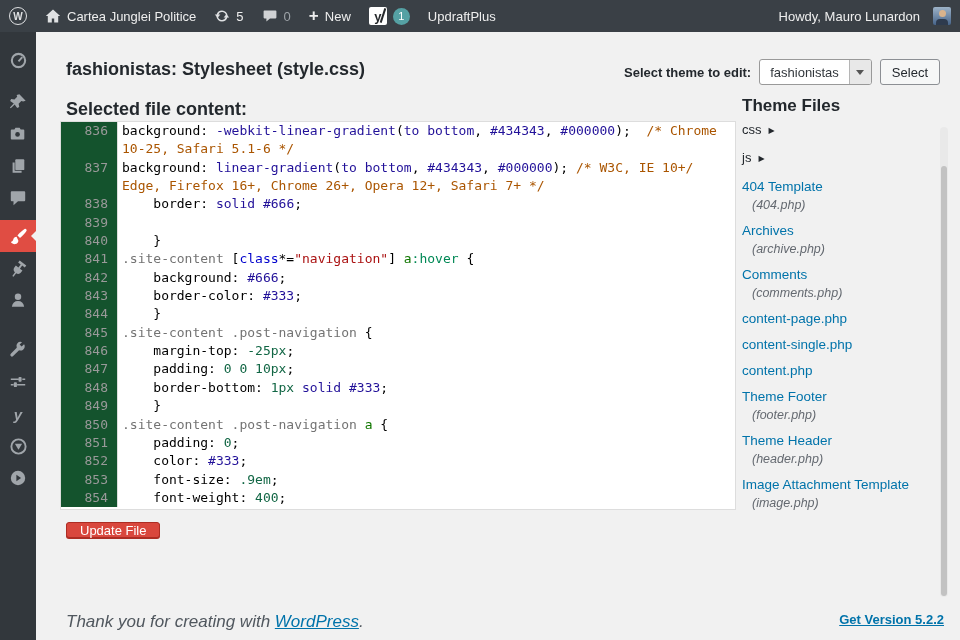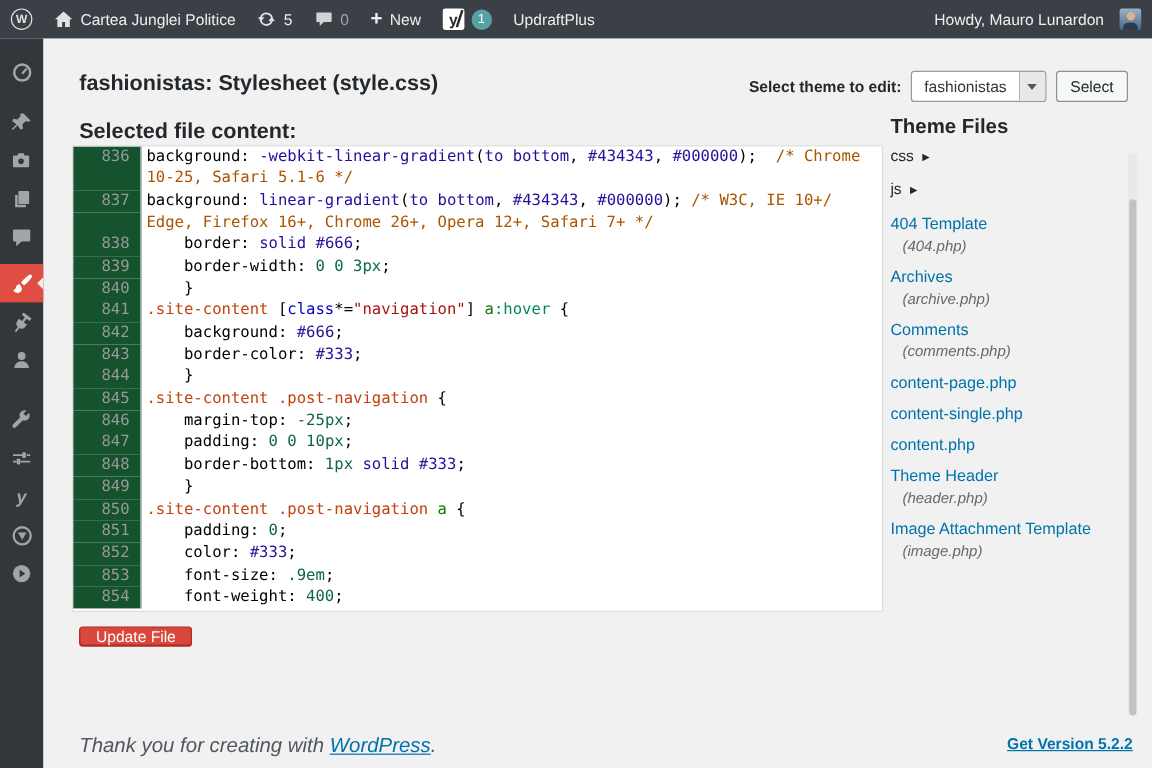--- a/index.html
+++ b/index.html
@@ -60,21 +60,21 @@
   .code-editor { position:absolute; left:24px; top:89px; width:676px; height:389px;
     background:#fff; border:1px solid #ddd; overflow:hidden; cursor:text; }
   .cm-row { display:flex; height:18.35px; }
   .cm-gutter-cell { width:57px; flex:0 0 57px; background:#14532d; border-right:1px solid #ddd;
     text-align:right; padding-right:9px; color:#999; font:13px/18.35px "DejaVu Sans Mono", monospace; }
   .cm-code { font:13px/18.35px "DejaVu Sans Mono", monospace; white-space:pre; padding-left:4px;
     overflow:hidden; color:#000; }
   .tk-plain { color:#000; } .tk-prop { color:#000; }
   .tk-atom { color:#221199; } .tk-num { color:#116644; } .tk-str { color:#aa1111; }
   .tk-com { color:#aa5500; } .tk-tag { color:#117700; } .tk-pseudo { color:#008855; }
-  .tk-attr { color:#0000cc; } .tk-qual { color:#c2410c; }
+  .tk-attr { color:#0000cc; } .tk-qual { color:#737373; }
 
   
   .tf-heading { position:absolute; left:706px; top:64px; font-size:17px; font-weight:bold; color:#23282d; }
   .tf-list { position:absolute; left:706px; top:89px; width:200px; }
   .tf-folder { font-size:13px; color:#23282d; line-height:18px; margin-bottom:9px; cursor:pointer; }
   .tf-folder .tri { font-size:8px; margin-left:7px; color:#23282d; vertical-align:1px; }
   .tf-entry { margin-bottom:7px; }
   .tf-link { display:block; font-size:13.5px; color:#0073aa; line-height:19px; text-decoration:none; cursor:pointer; }
   .tf-file { display:block; font-size:12.5px; color:#646970; font-style:italic; line-height:18px; margin-left:10px; }
   .tf-scroll-track { position:absolute; left:904px; top:95px; width:8px; height:470px; background:#e9e9e9; border-radius:4px; }
@@ -273,21 +273,20 @@
         <div class="cm-row">
           <div class="cm-gutter-cell"></div>
           <div class="cm-code"><span class="tk-com">Edge, Firefox 16+, Chrome 26+, Opera 12+, Safari 7+ */</span></div>
         </div>
         <div class="cm-row">
           <div class="cm-gutter-cell">838</div>
           <div class="cm-code"><span class="tk-plain">    </span><span class="tk-prop">border</span><span class="tk-plain">: </span><span class="tk-atom">solid</span><span class="tk-plain"> </span><span class="tk-atom">#666</span><span class="tk-plain">;</span></div>
         </div>
         <div class="cm-row">
           <div class="cm-gutter-cell">839</div>
-          <div class="cm-code"><span class="tk-plain">    </span><span class="tk-prop">border-width</span><span class="tk-plain">: </span><span class="tk-num">0</span><span class="tk-plain"> </span><span class="tk-num">0</span><span class="tk-plain"> </span><span class="tk-num">3px</span><span class="tk-plain">;</span></div>
         </div>
         <div class="cm-row">
           <div class="cm-gutter-cell">840</div>
           <div class="cm-code"><span class="tk-plain">    }</span></div>
         </div>
         <div class="cm-row">
           <div class="cm-gutter-cell">841</div>
           <div class="cm-code"><span class="tk-qual">.site-content </span><span class="tk-plain">[</span><span class="tk-attr">class</span><span class="tk-plain">*=</span><span class="tk-str">"navigation"</span><span class="tk-plain">] </span><span class="tk-tag">a</span><span class="tk-pseudo">:hover</span><span class="tk-plain"> {</span></div>
         </div>
         <div class="cm-row">
@@ -364,20 +363,24 @@
       <div class="tf-entry">
         <a class="tf-link" href="#">content-page.php</a>
       </div>
       <div class="tf-entry">
         <a class="tf-link" href="#">content-single.php</a>
       </div>
       <div class="tf-entry">
         <a class="tf-link" href="#">content.php</a>
       </div>
       <div class="tf-entry">
+        <a class="tf-link" href="#">Theme Footer</a>
+        <span class="tf-file">(footer.php)</span>
+      </div>
+      <div class="tf-entry">
         <a class="tf-link" href="#">Theme Header</a>
         <span class="tf-file">(header.php)</span>
       </div>
       <div class="tf-entry">
         <a class="tf-link" href="#">Image Attachment Template</a>
         <span class="tf-file">(image.php)</span>
       </div>
     </div>
   <div class="tf-scroll-track"></div>
   <div class="tf-scroll-thumb"></div>

